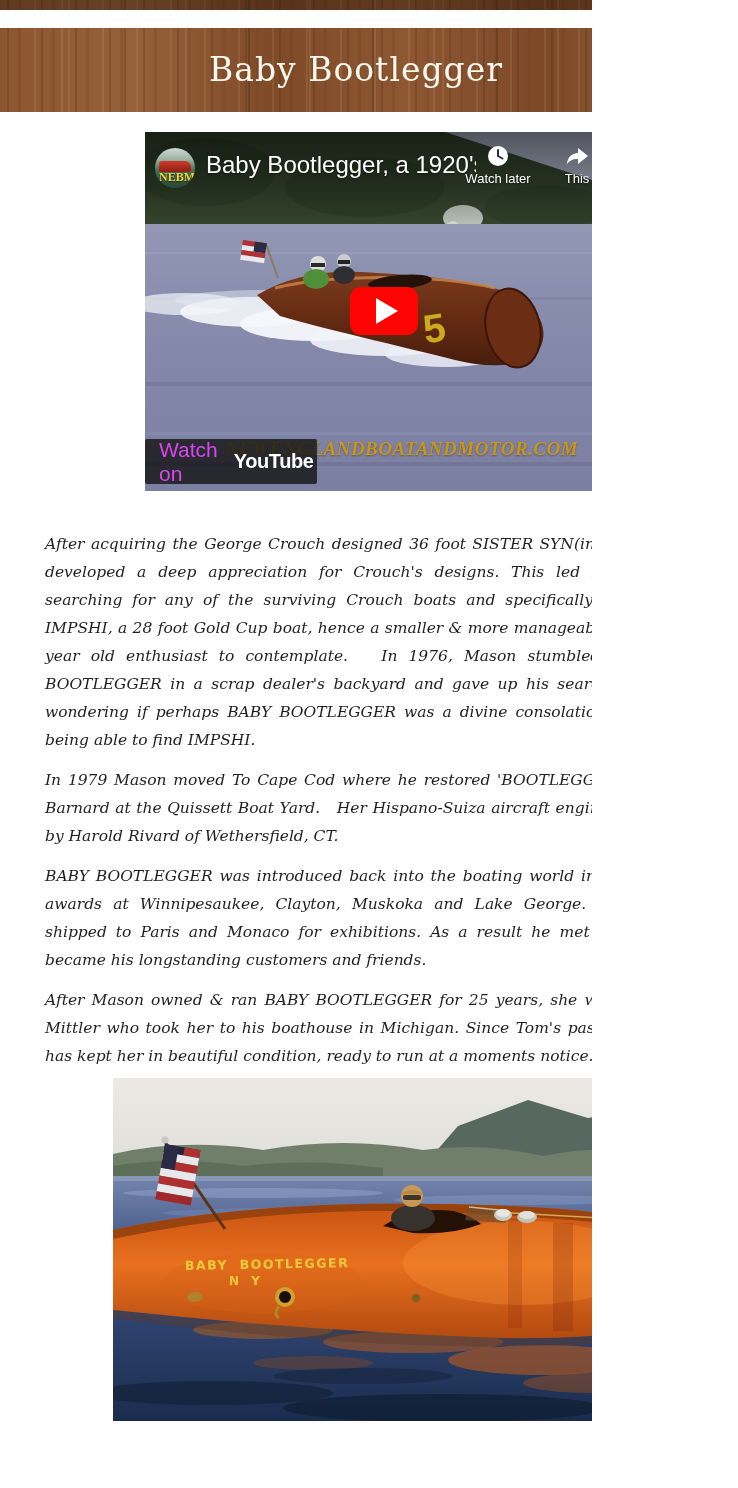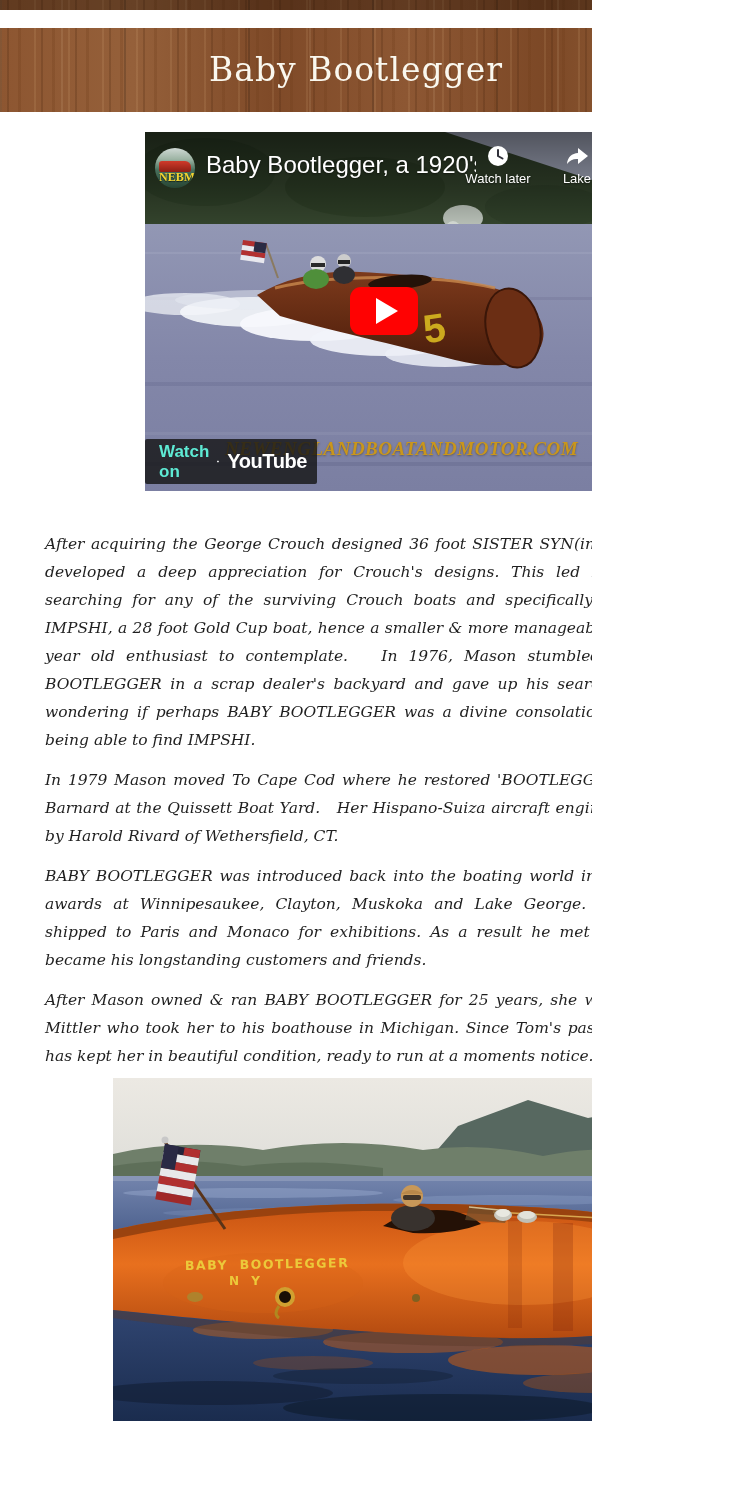--- a/index.html
+++ b/index.html
@@ -49,21 +49,21 @@
   .vid-action .lbl{font-size:13px;text-shadow:0 1px 2px rgba(0,0,0,0.5);}
   .watch-later{left:318px;width:70px;}
   .share{left:402px;width:60px;}
   .play-btn{position:absolute;left:205px;top:155px;width:68px;height:48px;border-radius:11px;background:#ff0202;
       display:flex;align-items:center;justify-content:center;}
   .play-tri{width:0;height:0;border-left:22px solid #ffffff;border-top:13px solid transparent;border-bottom:13px solid transparent;margin-left:5px;}
   .watermark{position:absolute;left:80px;top:306px;width:396px;font-family:"Liberation Serif",serif;font-weight:bold;
       font-size:19px;letter-spacing:0.5px;color:#c9961c;text-shadow:0 1px 2px rgba(60,40,0,0.45);white-space:nowrap;font-style:italic;}
   .watch-on-pill{position:absolute;left:0;top:307px;width:172px;height:45px;background:rgba(22,22,22,0.82);
       border-radius:2px;display:flex;align-items:center;padding:0 10px 0 14px;box-sizing:border-box;gap:8px;}
-  .watch-on-pill .wo{color:#5eead4;font-size:17px;font-weight:bold;}
+  .watch-on-pill .wo{color:#d946ef;font-size:21px;}
   .yt-wordmark{color:#fff;font-size:20px;font-weight:bold;letter-spacing:-0.4px;}
 
   
   .article{position:absolute;left:45px;top:530px;width:672px;
       font-family:"DejaVu Serif",serif;font-size:15.5px;line-height:28px;color:#1f1f1f;text-align:justify;}
   .article p{margin:0 0 12px 0;font-style:italic;}
 
   
   .photo{position:absolute;left:113px;top:1078px;width:540px;height:343px;overflow:hidden;background:#2a3f63;}
 </style>
@@ -166,21 +166,21 @@
         <circle cx="12" cy="12" r="10" fill="#ffffff"></circle>
         <path d="M12 6 V12 L16.5 14.5" stroke="#30303a" stroke-width="2" fill="none" stroke-linecap="round"></path>
       </svg>
       <span class="lbl">Watch later</span>
     </div>
 
     <div class="vid-action share">
       <svg width="26" height="24" viewBox="0 0 26 24">
         <path d="M3 20 C3.5 13 8 9.5 14 9 V4 L24 12 L14 20 V15 C9.5 14.6 6 16 3 20 Z" fill="#ffffff"></path>
       </svg>
-      <span class="lbl">Lake</span>
+      <span class="lbl">This</span>
     </div>
 
     <div class="play-btn">
       <div class="play-tri"></div>
     </div>
 
     <div class="watermark">NEWENGLANDBOATANDMOTOR.COM</div>
 
     <div class="watch-on-pill">
       <span class="wo">Watch on</span>

